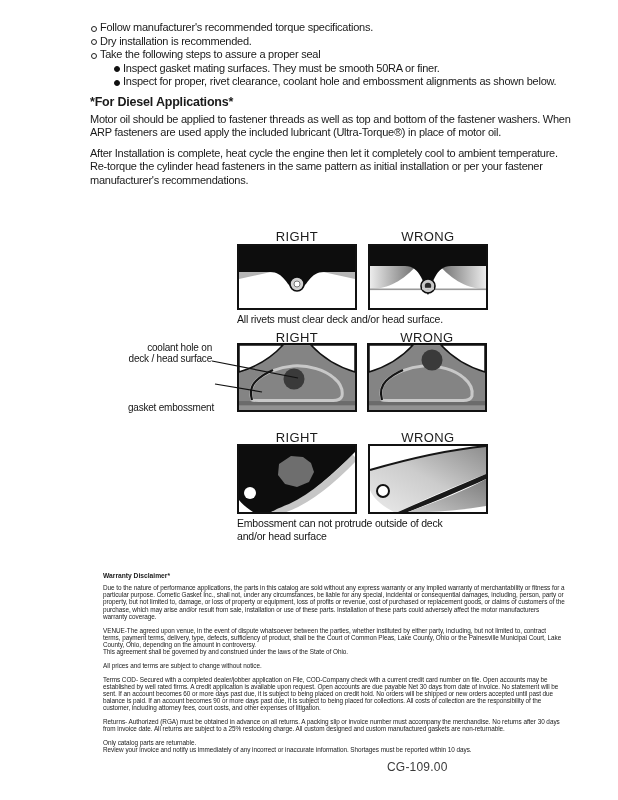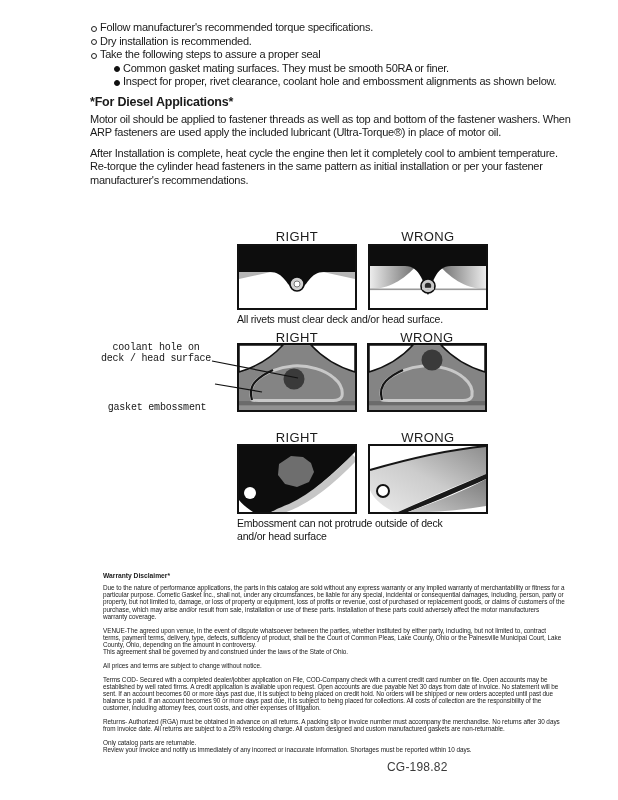--- a/index.html
+++ b/index.html
@@ -17,41 +17,41 @@
   .dot{position:absolute;width:4px;height:4px;border-radius:50%;top:4.6px;}
   .dot.hollow{left:1px;border:1px solid #222;background:transparent;}
   .dot.solid{left:24px;border:1px solid #111;background:#111;}
   .content h2{font-size:12.5px;font-weight:bold;margin:6px 0 4px 0;letter-spacing:-0.2px;}
   p.body{font-size:11px;line-height:13.4px;letter-spacing:-0.25px;margin:0 0 7px 0;}
   p.note{margin-top:2px;}
   
   .dlabel{position:absolute;width:120px;text-align:center;font-size:13px;letter-spacing:0.4px;color:#1c1c1c;}
   .dbox{position:absolute;display:block;}
   .caption{position:absolute;font-size:10.5px;letter-spacing:-0.2px;color:#151515;white-space:nowrap;}
-  .sidelabel{position:absolute;text-align:center;font-size:10px;line-height:10.6px;letter-spacing:-0.2px;color:#151515;font-family:Liberation Mono, monospace;}
+  .sidelabel{position:absolute;text-align:right;font-size:10px;line-height:10.6px;letter-spacing:-0.2px;color:#151515;}
   .leader{position:absolute;left:110px;top:340px;z-index:6;}
   
   .disclaimer{position:absolute;left:103px;top:572px;width:462px;}
   .disclaimer h3{font-size:6.7px;font-weight:bold;margin:0 0 5px 0;}
   .disclaimer p{font-size:6.4px;line-height:7.2px;letter-spacing:-0.05px;margin:0 0 6.5px 0;font-weight:500;}
   .disclaimer p.tight{margin-bottom:0;}
   
   .footer-code{position:absolute;left:387px;top:760px;font-size:12px;color:#3a3a3a;letter-spacing:0.2px;}
 </style>
 </head>
 <body>
 
 <div id="page">
 
   <div class="content">
     <ul class="tips">
       <li><span class="dot hollow"></span><span>Follow manufacturer's recommended torque specifications.</span></li>
       <li><span class="dot hollow"></span><span>Dry installation is recommended.</span></li>
       <li><span class="dot hollow"></span><span>Take the following steps to assure a proper seal</span></li>
-      <li class="sub"><span class="dot solid"></span><span>Common gasket mating surfaces. They must be smooth 50RA or finer.</span></li>
+      <li class="sub"><span class="dot solid"></span><span>Inspect gasket mating surfaces. They must be smooth 50RA or finer.</span></li>
       <li class="sub"><span class="dot solid"></span><span>Inspect for proper, rivet clearance, coolant hole and embossment alignments as shown below.</span></li>
     </ul>
     <h2>*For Diesel Applications*</h2>
     <p class="body">Motor oil should be applied to fastener threads as well as top and bottom of the fastener washers. When ARP fasteners are used apply the included lubricant (Ultra-Torque®) in place of motor oil.</p>
     <p class="body">After Installation is complete, heat cycle the engine then let it completely cool to ambient temperature. Re-torque the cylinder head fasteners in the same pattern as initial installation or per your fastener manufacturer's recommendations.</p>
   </div>
 
   <div class="dlabel" style="left:237px;top:229px;">RIGHT</div>
   <div class="dlabel" style="left:368px;top:229px;">WRONG</div>
 
@@ -171,15 +171,15 @@
     <p>Due to the nature of performance applications, the parts in this catalog are sold without any express warranty or any implied warranty of merchantability or fitness for a particular purpose.  Cometic Gasket Inc., shall not, under any circumstances, be liable for any special, incidental or consequential damages, including, person, party or property, but not limited to, damage, or loss of property or equipment, loss of profits or revenue, cost of purchased or replacement goods, or claims of customers of the purchase, which may arise and/or result from sale, installation or use of these parts.  Installation of these parts could adversely affect the motor manufacturers warranty coverage.</p>
     <p class="tight">VENUE-The agreed upon venue, in the event of dispute whatsoever between the parties, whether instituted by either party, including, but not limited to, contract terms, payment terms, delivery, type, defects, sufficiency of product, shall be the Court of Common Pleas, Lake County, Ohio or the Painesville Municipal Court, Lake County, Ohio, depending on the amount in controversy.</p>
     <p>This agreement shall be governed by and construed under the laws of the State of Ohio.</p>
     <p>All prices and terms are subject to change without notice.</p>
     <p>Terms COD- Secured with a completed dealer/jobber application on File, COD-Company check with a current credit card number on file.  Open accounts may be established by well rated firms.  A credit application is available upon request.  Open accounts are due payable Net 30 days from date of invoice.  No statement will be sent.  If an account becomes 60 or more days past due, it is subject to being placed on credit hold.  No orders will be shipped or new orders accepted until past due balance is paid.  If an account becomes 90 or more days past due, it is subject to being placed for collections.  All costs of collection are the responsibility of the customer, including attorney fees, court costs, and other expenses of litigation.</p>
     <p>Returns- Authorized (RGA) must be obtained in advance on all returns.  A packing slip or invoice number must accompany the merchandise.  No returns after 30 days from invoice date.  All returns are subject to a 25% restocking charge.  All custom designed and custom manufactured gaskets are non-returnable.</p>
     <p class="tight">Only catalog parts are returnable.</p>
     <p>Review your invoice and notify us immediately of any incorrect or inaccurate information.  Shortages must be reported within 10 days.</p>
   </div>
 
-  <div class="footer-code">CG-198.82</div>
+  <div class="footer-code">CG-109.00</div>
 
 </div>
 
 </body></html>

